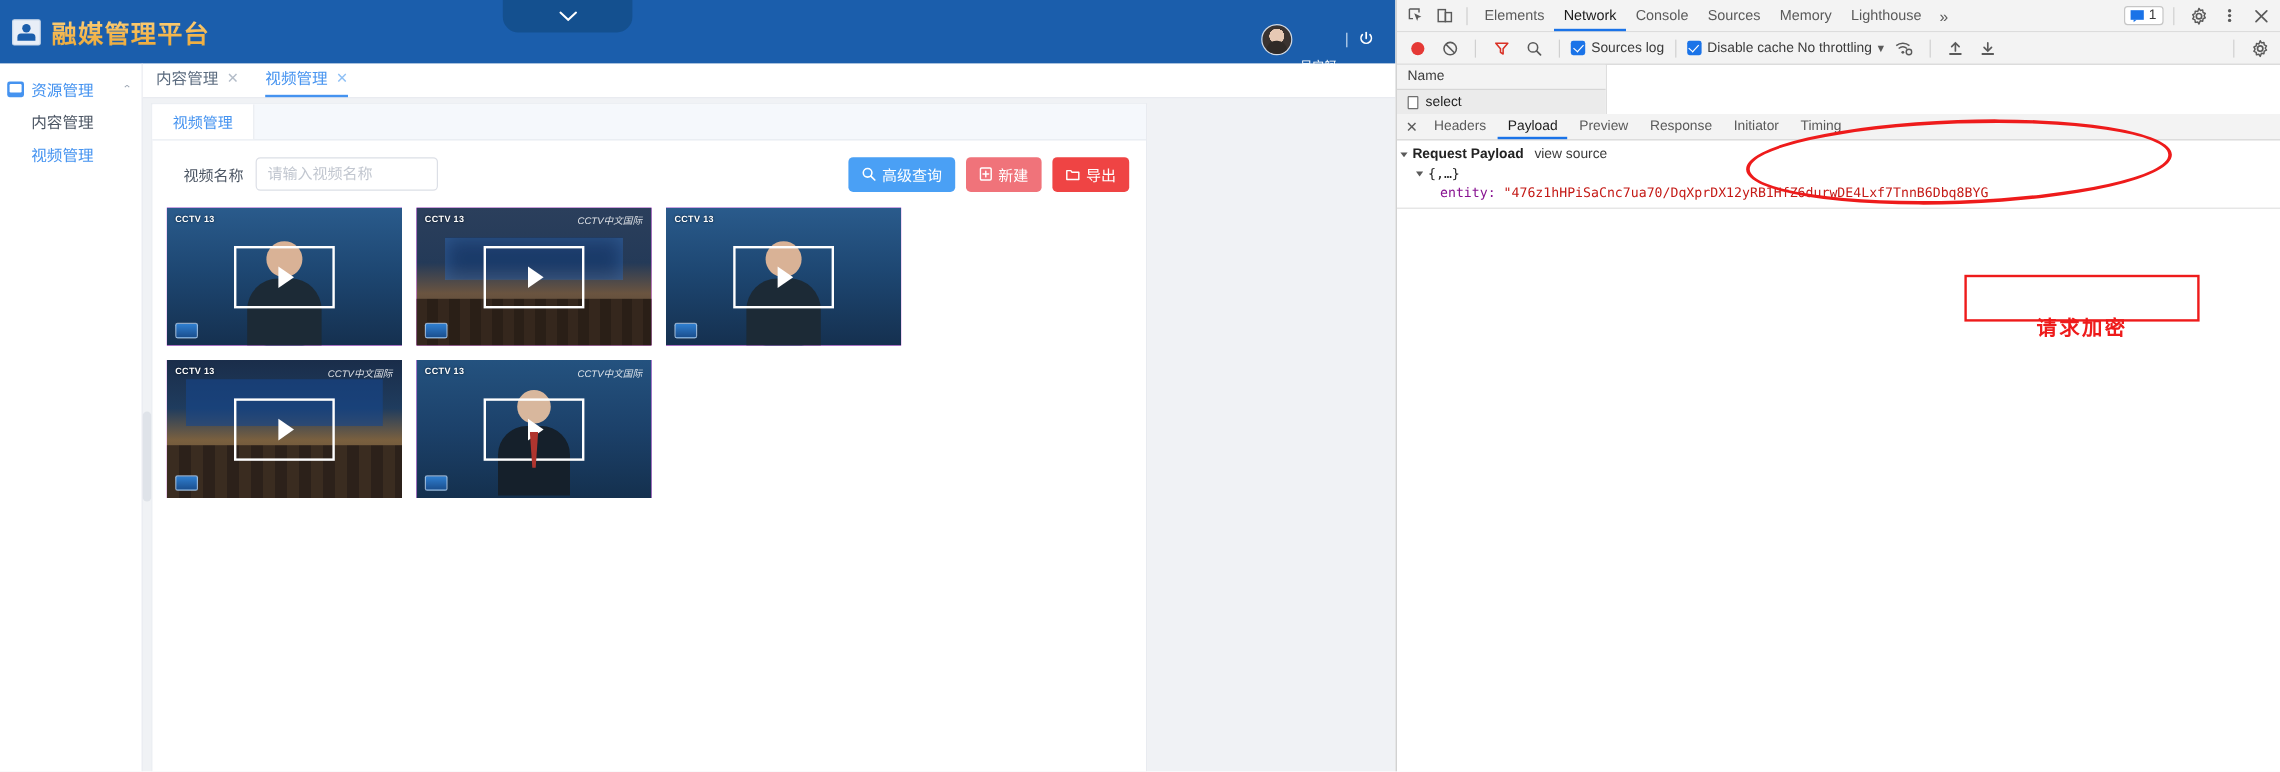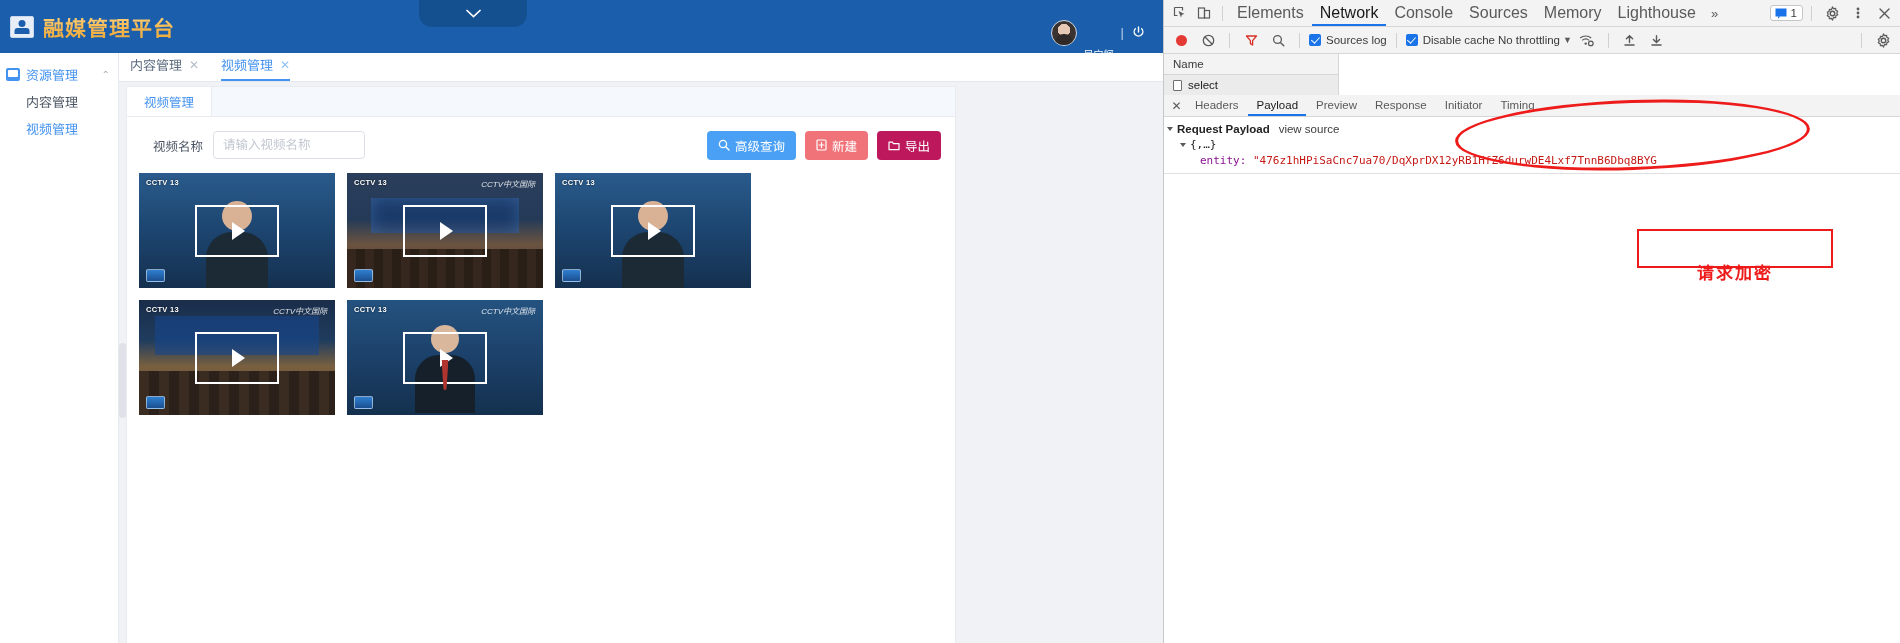--- a/index.html
+++ b/index.html
@@ -173,21 +173,21 @@
   .f-input::placeholder { color: #c2c7d0; }
   .btns { position: absolute; right: 14px; display: flex; gap: 9px; }
   .btn {
     height: 29px; padding: 0 11px; border: none; border-radius: 4px;
     color: #fff; font-size: 12.5px; cursor: pointer;
     display: inline-flex; align-items: center; gap: 5px;
     font-family: "Liberation Sans", sans-serif;
   }
   .btn-primary { background: #4aa0f5; }
   .btn-danger  { background: #f0737a; }
-  .btn-success { background: #be185d; }
+  .btn-success { background: #ef4444; }
   .btn svg { display: block; }
 
   
   .grid {
     padding: 0 14px 14px 12px;
     display: flex; flex-wrap: wrap; gap: 12px;
   }
   .vcard {
     width: 196px; height: 115px;
     position: relative; overflow: hidden;
@@ -311,21 +311,21 @@
     display: flex; align-items: center; padding-left: 4px;
   }
   .dt-icobtn {
     width: 24px; height: 24px;
     display: flex; align-items: center; justify-content: center;
     cursor: pointer;
   }
   .dt-vsep { width: 1px; height: 15px; background: #d0d0d0; margin: 0 6px; }
   .dt-tab {
     padding: 0 8px; height: 26px; line-height: 26px;
-    font-size: 16px; color: #5a5a5a; cursor: pointer;
+    font-size: 12px; color: #5a5a5a; cursor: pointer;
     border-bottom: 2px solid transparent;
   }
   .dt-tab.active { color: #1a1a1a; border-bottom-color: #1a73e8; }
   .dt-more { padding: 0 7px; font-size: 13px; color: #5a5a5a; cursor: pointer; }
   .dt-right { margin-left: auto; display: flex; align-items: center; padding-right: 4px; gap: 2px; }
   .msg-badge {
     display: flex; align-items: center; gap: 4px;
     border: 1px solid #c6c6c6; border-radius: 3px;
     padding: 1px 5px 1px 4px; cursor: pointer; background:#fff;
   }

